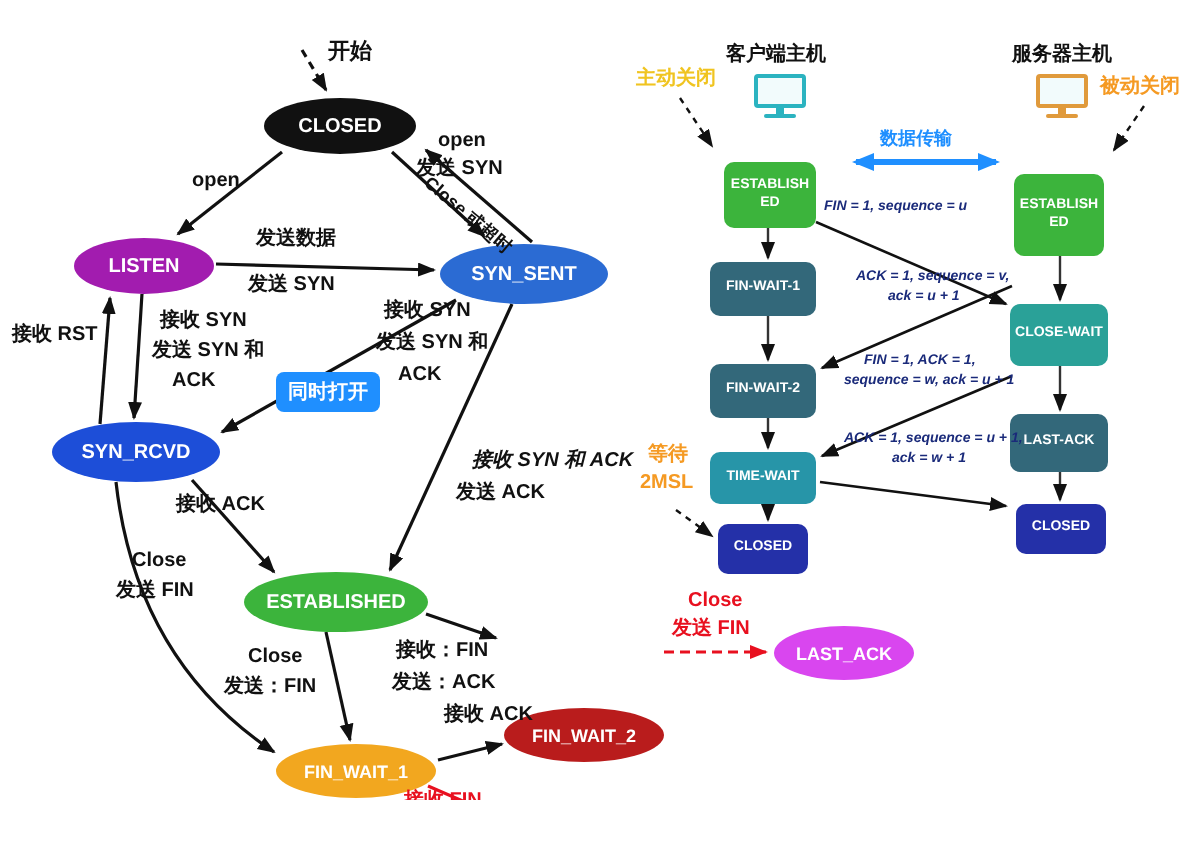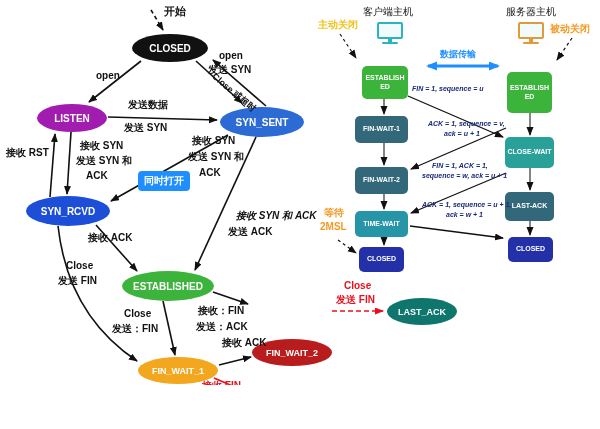--- a/index.html
+++ b/index.html
@@ -1,30 +1,30 @@
 <!DOCTYPE html>
 <html><head>
 <meta charset="utf-8">
 <style>
   html,body{margin:0;padding:0;background:#fff;}
   .canvas{position:relative;width:600px;height:385px;background:#ffffff;overflow:hidden;
-          font-family:"Liberation Sans","DejaVu Sans",sans-serif;}
+          font-family:"Liberation Sans","DejaVu Sans",sans-serif;margin-top:15px;}
   svg.arrows{position:absolute;left:0;top:0;z-index:1;pointer-events:none;}
   .state{position:absolute;border-radius:50%;color:#fff;font-weight:bold;font-size:10px;
          display:flex;align-items:center;justify-content:center;z-index:3;white-space:nowrap;}
   .lbl{position:absolute;font-size:10px;font-weight:bold;color:#111;z-index:4;white-space:nowrap;line-height:1;}
   .lbl.small{font-size:9px;}
   .tilt{transform:rotate(40deg);transform-origin:0 0;}
   .simul{position:absolute;border-radius:4px;color:#fff;font-weight:bold;font-size:10px;
          display:flex;align-items:center;justify-content:center;z-index:4;}
   .seqbox{position:absolute;border-radius:5px;color:#fff;font-weight:bold;font-size:7px;
           display:flex;align-items:center;justify-content:center;text-align:center;z-index:3;
           word-break:break-all;line-height:1.2;padding:2px;box-sizing:border-box;}
   .msg{position:absolute;font-size:7px;font-style:italic;font-weight:bold;z-index:4;white-space:nowrap;line-height:1;}
-  .seqtitle{position:absolute;font-size:10px;font-weight:normal;color:#111;z-index:4;white-space:nowrap;}
+  .seqtitle{position:absolute;font-size:10px;font-weight:bold;color:#111;z-index:4;white-space:nowrap;}
   .pc-icon{position:absolute;z-index:3;width:26px;}
   .pc-screen{width:22px;height:13px;border:2px solid var(--c);border-radius:2px;background:#f2fbfc;margin:0 auto;}
   .pc-stand{width:4px;height:3px;background:var(--c);margin:0 auto;}
   .pc-base{width:16px;height:2px;background:var(--c);margin:0 auto;border-radius:1px;}
 </style>
 </head>
 <body>
 
 <div class="canvas">
 
@@ -77,21 +77,21 @@
     <path d="M530,221 L530,235" stroke="#333" stroke-width="1.2" fill="none" marker-end="url(#ab)"></path>
   </svg>
 
   <div class="lbl" style="left:164px;top:6px;font-size:11px;">开始</div>
 
   <div class="state" style="left: 132px; top: 34px; width: 76px; height: 28px; background-color: rgb(17, 17, 17);">CLOSED</div>
   <div class="state" style="left: 37px; top: 104px; width: 70px; height: 28px; background-color: #a21caf;">LISTEN</div>
   <div class="state" style="left: 220px; top: 107px; width: 84px; height: 30px; background-color: rgb(43, 107, 211);">SYN_SENT</div>
   <div class="state" style="left: 26px; top: 196px; width: 84px; height: 30px; background-color: #1d4ed8;">SYN_RCVD</div>
   <div class="state" style="left: 122px; top: 271px; width: 92px; height: 30px; background-color: rgb(60, 180, 60);">ESTABLISHED</div>
-  <div class="state" style="left: 387px; top: 298px; width: 70px; height: 27px; font-size: 9px; background-color: #0f766e;">LAST_ACK</div>
+  <div class="state" style="left: 387px; top: 298px; width: 70px; height: 27px; font-size: 9px; background-color: #d946ef;">LAST_ACK</div>
   <div class="state" style="left: 138px; top: 357px; width: 80px; height: 27px; font-size: 9px; background-color: rgb(242, 167, 31);">FIN_WAIT_1</div>
   <div class="state" style="left: 252px; top: 339px; width: 80px; height: 27px; font-size: 9px; background-color: #b91c1c;">FIN_WAIT_2</div>
 
   <div class="simul" style="left: 138px; top: 171px; width: 52px; height: 20px; background-color: rgb(31, 143, 255);">同时打开</div>
 
   <div class="lbl" style="left:96px;top:71px;">open</div>
   <div class="lbl" style="left:219px;top:51px;">open</div>
   <div class="lbl" style="left:208px;top:65px;">发送 SYN</div>
   <div class="lbl small tilt" style="left:216px;top:72px;">Close 或超时</div>
   <div class="lbl" style="left:128px;top:100px;">发送数据</div>

